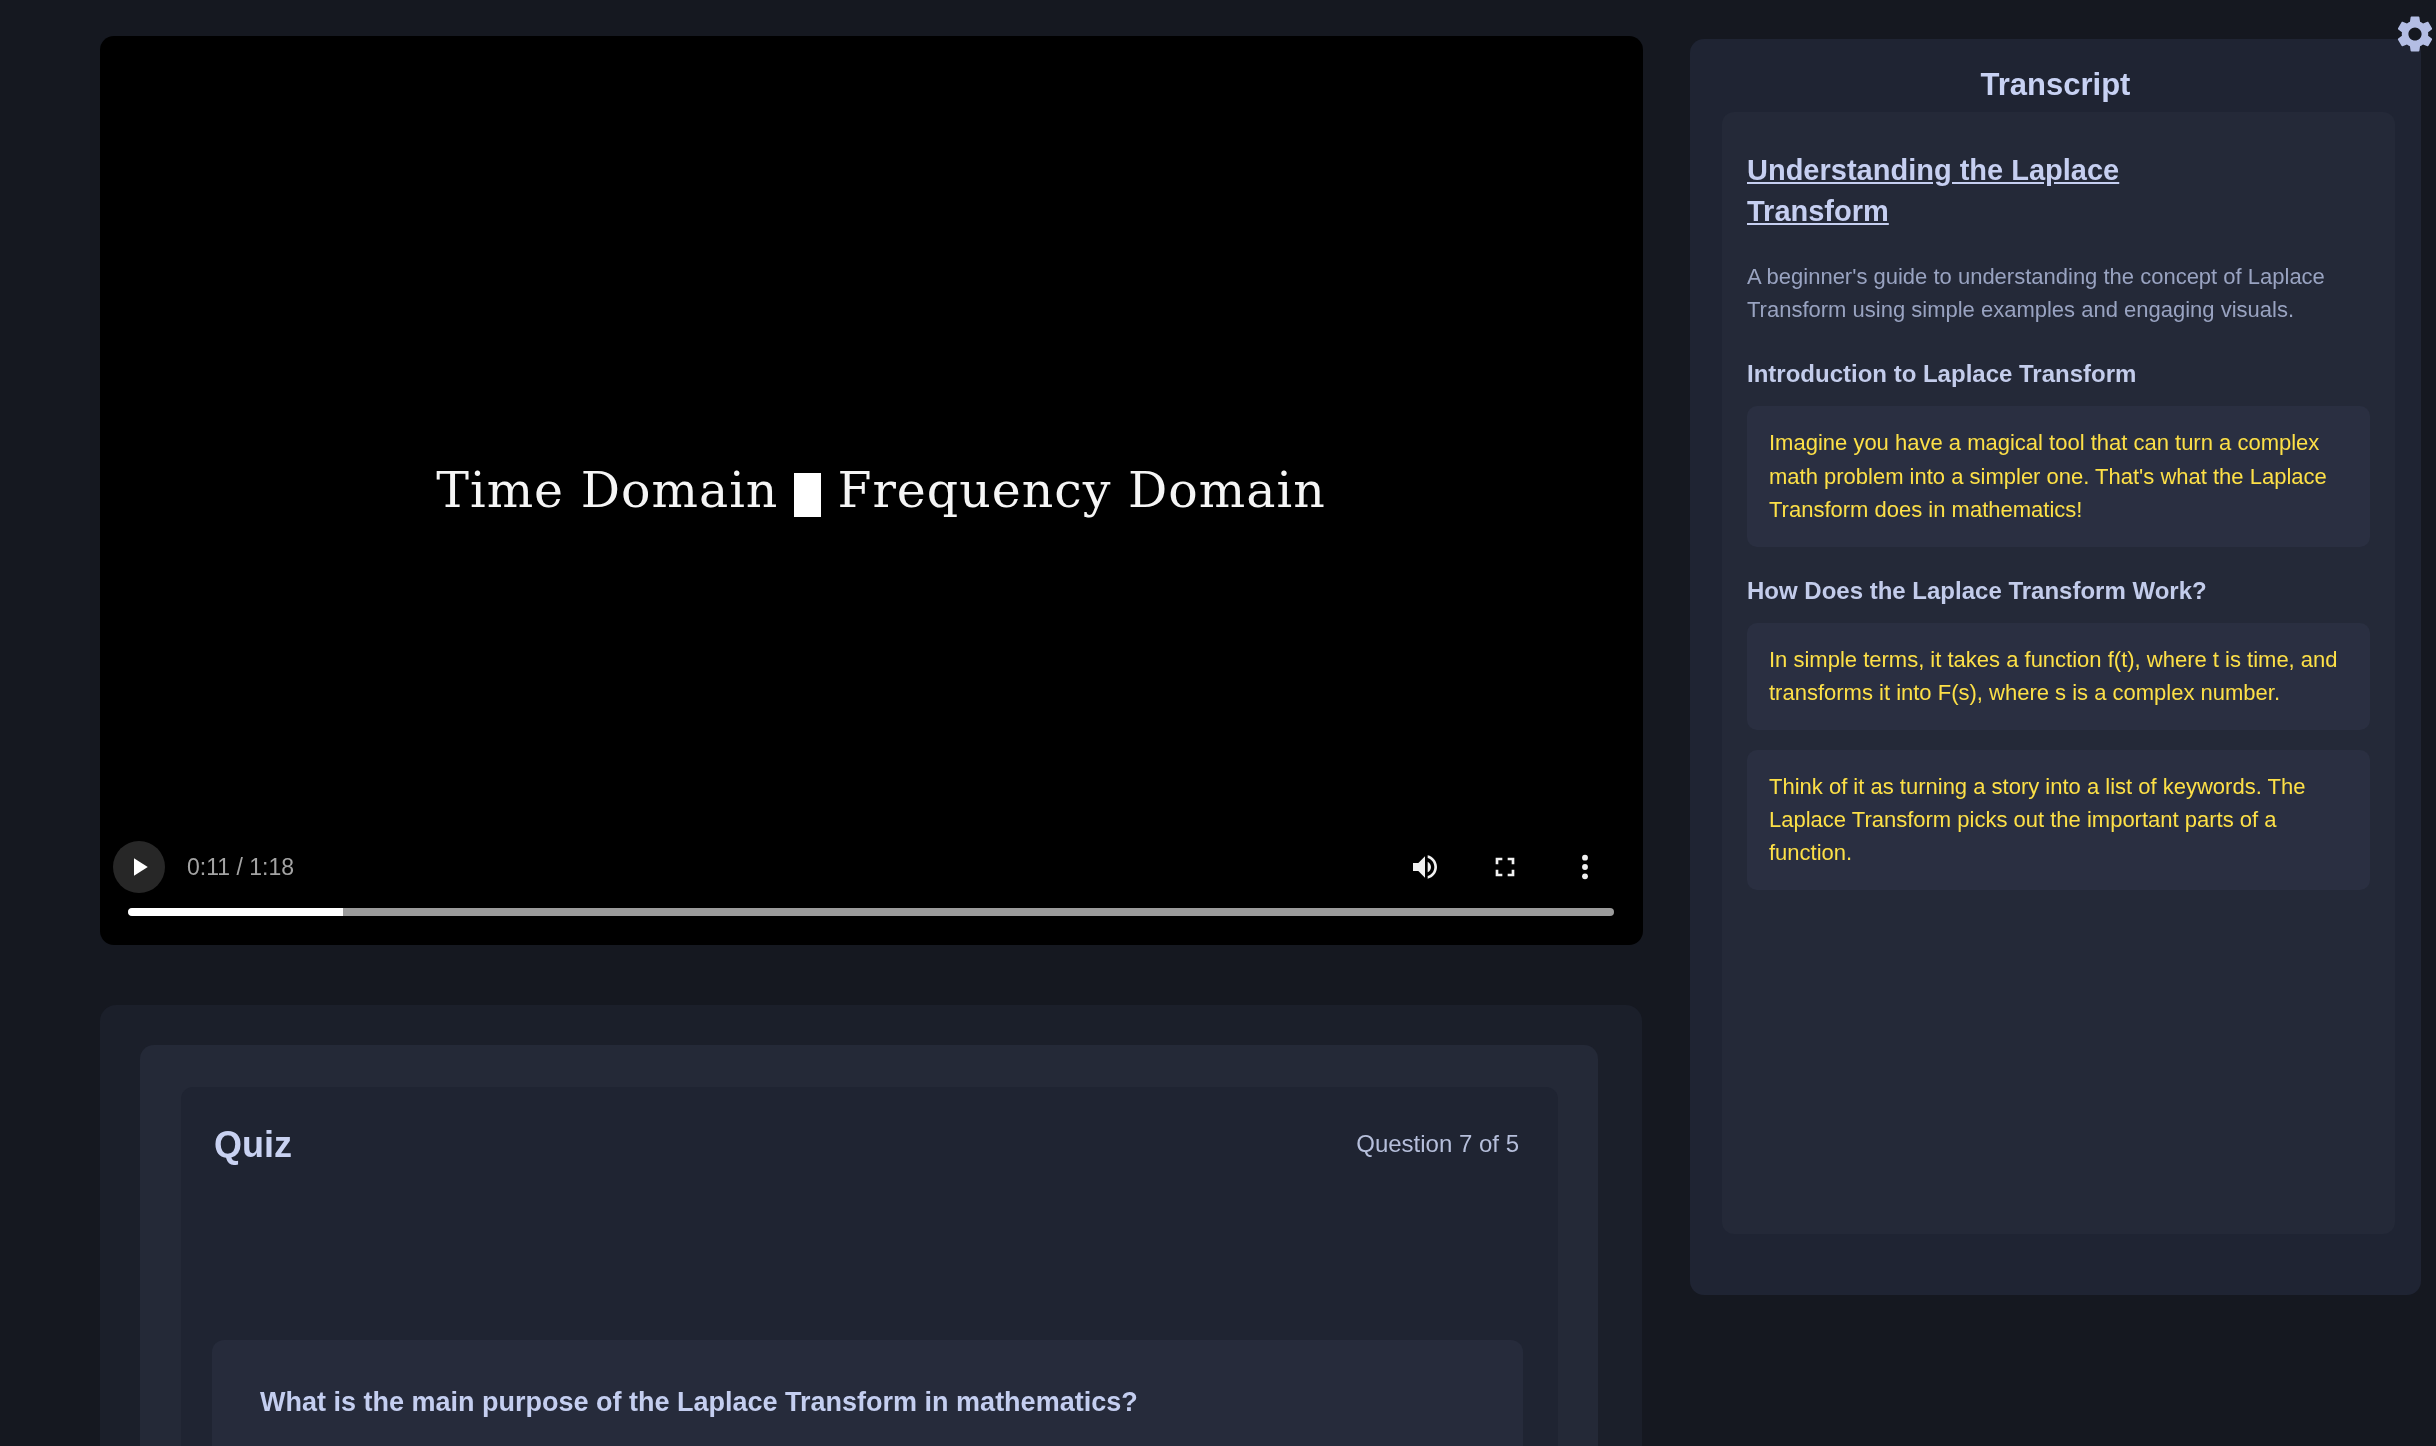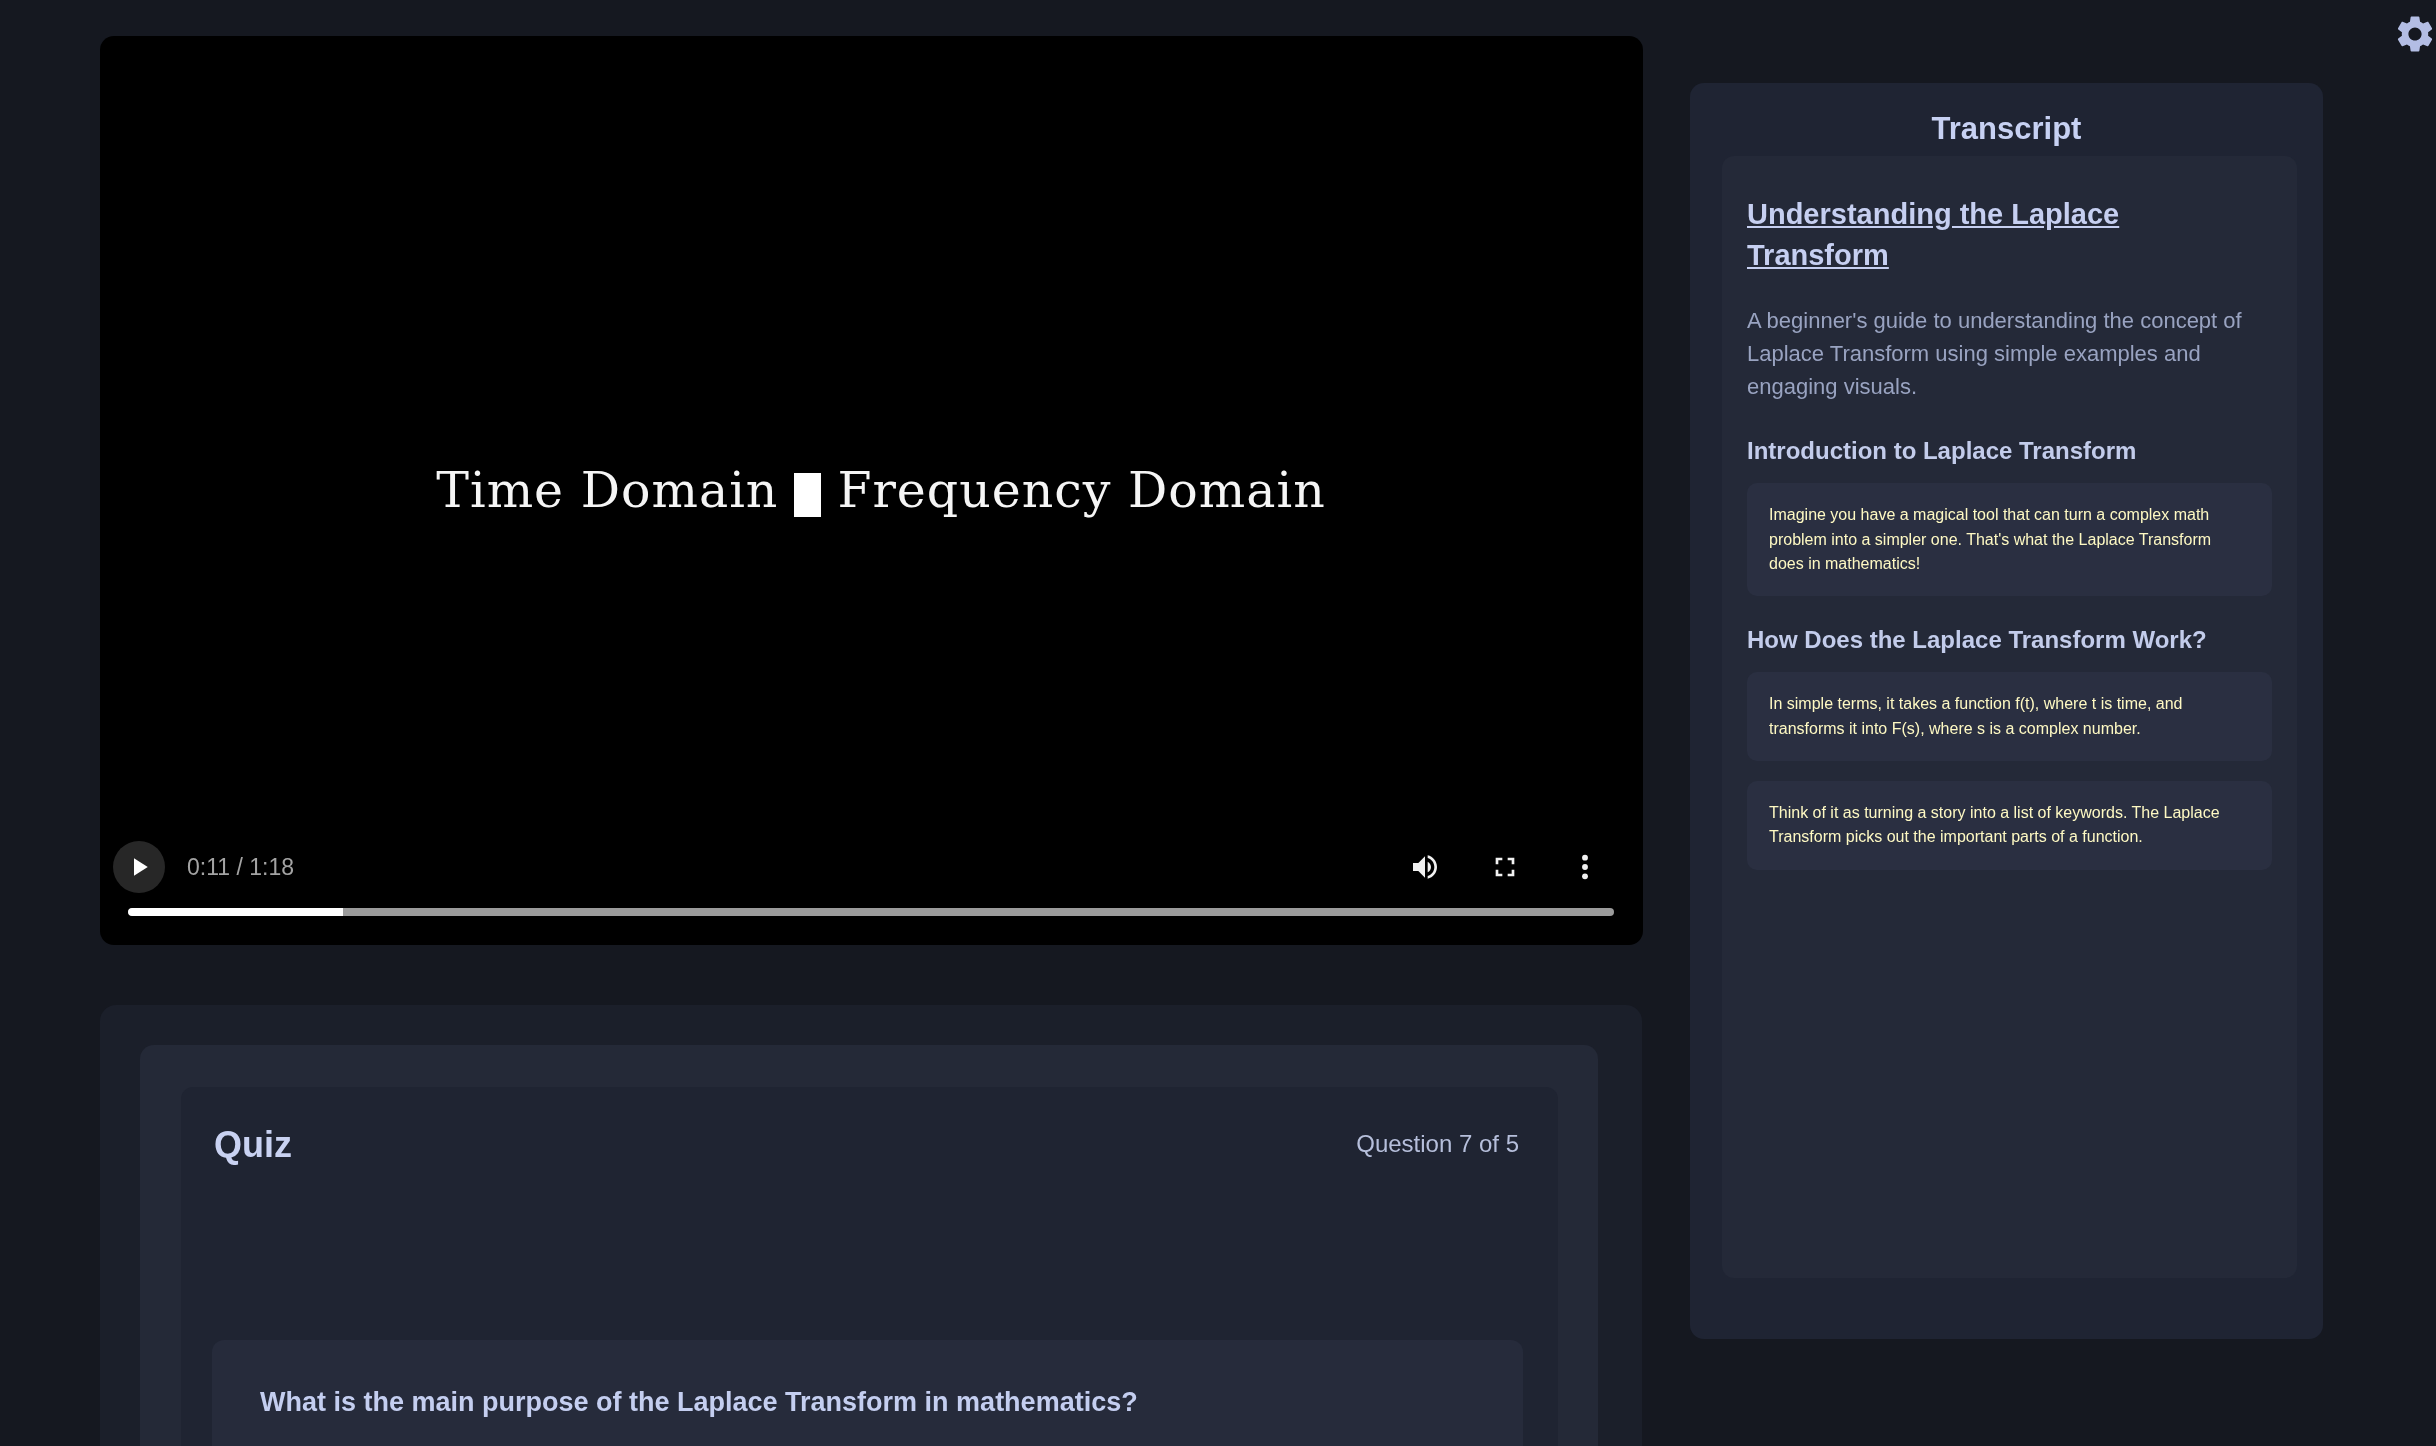--- a/index.html
+++ b/index.html
@@ -57,40 +57,40 @@
   }
   .quiz-title{font-size:36px;font-weight:bold;color:#c9d2f2;line-height:1;}
   .quiz-progress{font-size:24px;color:#b6bfdb;padding-bottom:2px;}
   .question-card{
     position:absolute;left:31px;right:35px;top:253px;bottom:-80px;
     background:#262b3b;border-radius:12px;padding:47px 48px;box-sizing:border-box;
   }
   .question-text{font-size:27px;font-weight:bold;color:#c4cef0;margin:0 0 36px 0;}
   
   .transcript-panel{
-    position:absolute;left:1690px;top:39px;width:633px;height:1256px;
-    background:#1f2433;border-radius:14px;box-sizing:border-box;margin-top:44px;
+    position:absolute;left:1690px;top:39px;width:731px;height:1256px;
+    background:#1f2433;border-radius:14px;box-sizing:border-box;
   }
   .transcript-title{
     text-align:center;font-size:31px;font-weight:bold;color:#c7d1f3;
     margin:0;padding-top:28px;height:73px;box-sizing:border-box;
   }
   .transcript-card{
     margin:0 26px 0 32px;height:1122px;box-sizing:border-box;
     background:#242938;border-radius:12px;padding:38px 25px 22px 25px;overflow:hidden;
   }
   .lesson-title{
     font-size:29px;font-weight:bold;color:#c6cff1;line-height:1.42;
     margin:0 0 28px 0;max-width:500px;text-decoration:underline;
   }
   .lesson-desc{font-size:22px;color:#99a3c1;line-height:1.5;margin:0 0 34px 0;}
   .section-heading{font-size:24px;color:#c3cceb;margin:30px 0 18px 0;font-weight:bold;}
   .para-box{
     background:#2a2f41;border-radius:10px;padding:20px 22px;margin:0 0 20px 0;
-    font-size:16px;color:#fef9c3;line-height:1.52;cursor:pointer;
+    font-size:22px;color:#fde047;line-height:1.52;cursor:pointer;
   }
   
   .settings-btn{position:absolute;left:2393px;top:12px;width:44px;height:44px;cursor:pointer;}
   .settings-btn svg{width:44px;height:44px;fill:#b3bde4;}
 </style>
 </head>
 <body>
 
 <div class="screen">
 

